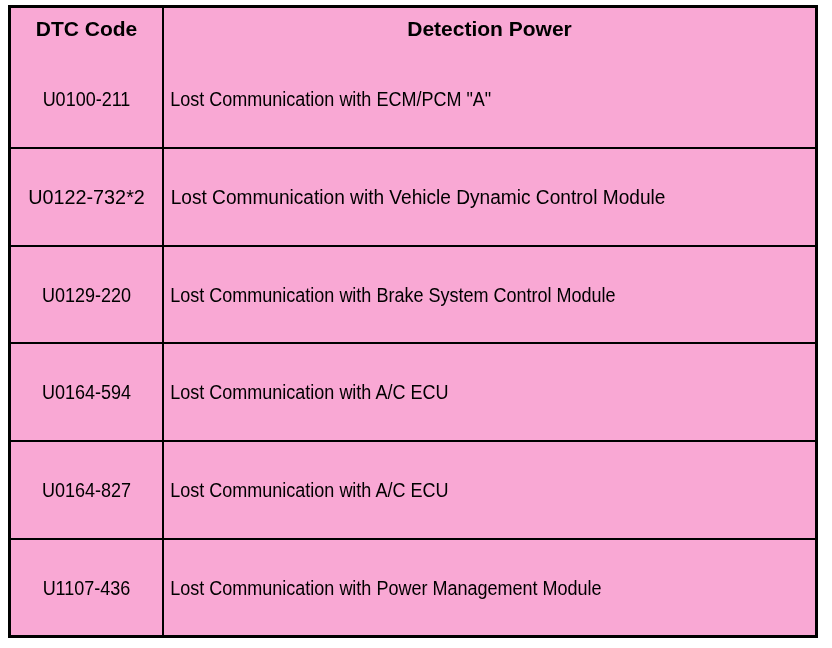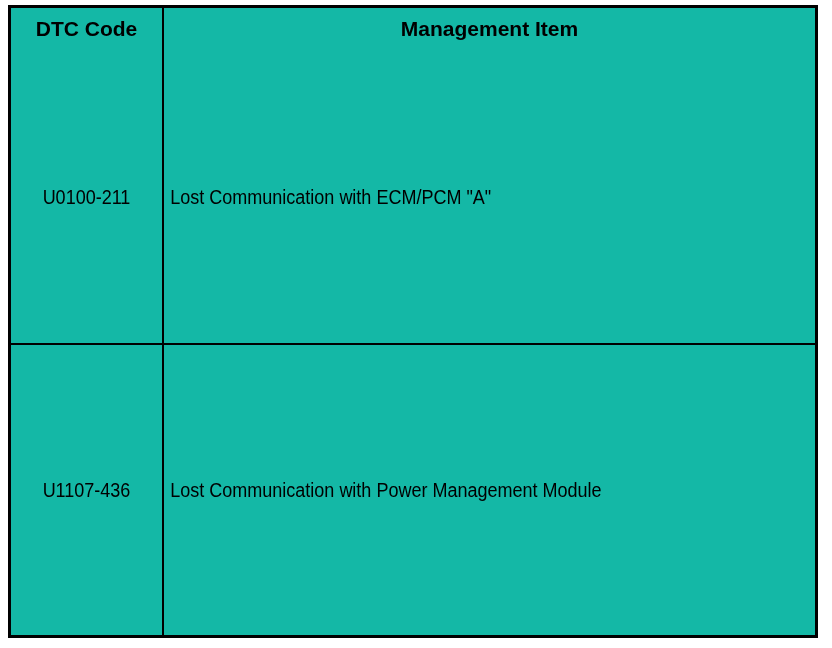--- a/index.html
+++ b/index.html
@@ -38,21 +38,21 @@
   table.dtc-table col.col-item { width: auto; }
 
   table.dtc-table th,
   table.dtc-table td {
     border: 0;
     padding: 0;
     margin: 8px;
     height: 42px;
     line-height: 42px;
     vertical-align: middle;
-    background: #14b8a6;
+    background: #f9a8d4;
     white-space: nowrap;
     overflow: hidden;
   }
 
   
   table.dtc-table th.cell-code,
   table.dtc-table td.cell-code {
     border-right: 2px solid #000000;
   }
 
@@ -111,31 +111,63 @@
     <colgroup>
       <col class="col-code">
       <col class="col-item">
     </colgroup>
     <thead>
       <tr class="data-row">
         <th class="cell-code">
           <span class="hdr-code">DTC Code</span>
         </th>
         <th class="cell-item">
-          <span class="hdr-item">Management Item</span>
+          <span class="hdr-item">Detection Power</span>
         </th>
       </tr>
     </thead>
     <tbody id="dtc-body">
         <tr class="data-row">
           <td class="cell-code">
             <span class="code-text">U0100-211</span>
           </td>
           <td class="cell-item">
             <span class="item-text">Lost Communication with ECM/PCM "A"</span>
+          </td>
+        </tr>
+        <tr class="data-row">
+          <td class="cell-code">
+            <span class="code-text wide">U0122-732*2</span>
+          </td>
+          <td class="cell-item">
+            <span class="item-text wide">Lost Communication with Vehicle Dynamic Control Module</span>
+          </td>
+        </tr>
+        <tr class="data-row">
+          <td class="cell-code">
+            <span class="code-text">U0129-220</span>
+          </td>
+          <td class="cell-item">
+            <span class="item-text">Lost Communication with Brake System Control Module</span>
+          </td>
+        </tr>
+        <tr class="data-row">
+          <td class="cell-code">
+            <span class="code-text">U0164-594</span>
+          </td>
+          <td class="cell-item">
+            <span class="item-text">Lost Communication with A/C ECU</span>
+          </td>
+        </tr>
+        <tr class="data-row">
+          <td class="cell-code">
+            <span class="code-text">U0164-827</span>
+          </td>
+          <td class="cell-item">
+            <span class="item-text">Lost Communication with A/C ECU</span>
           </td>
         </tr>
         <tr class="data-row">
           <td class="cell-code">
             <span class="code-text">U1107-436</span>
           </td>
           <td class="cell-item">
             <span class="item-text">Lost Communication with Power Management Module</span>
           </td>
         </tr>

